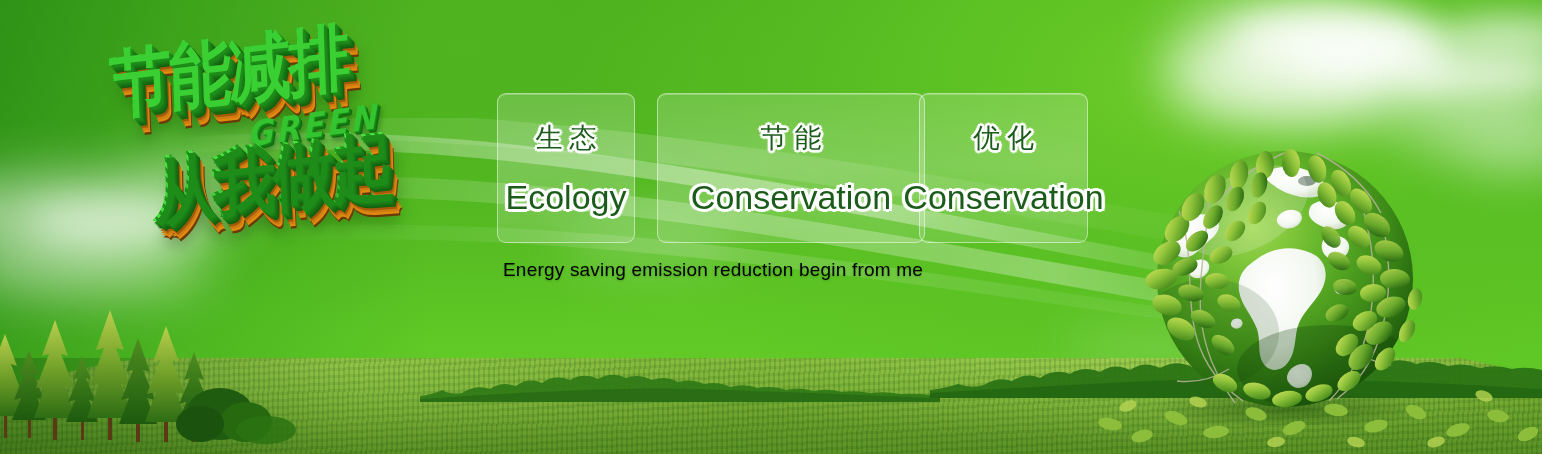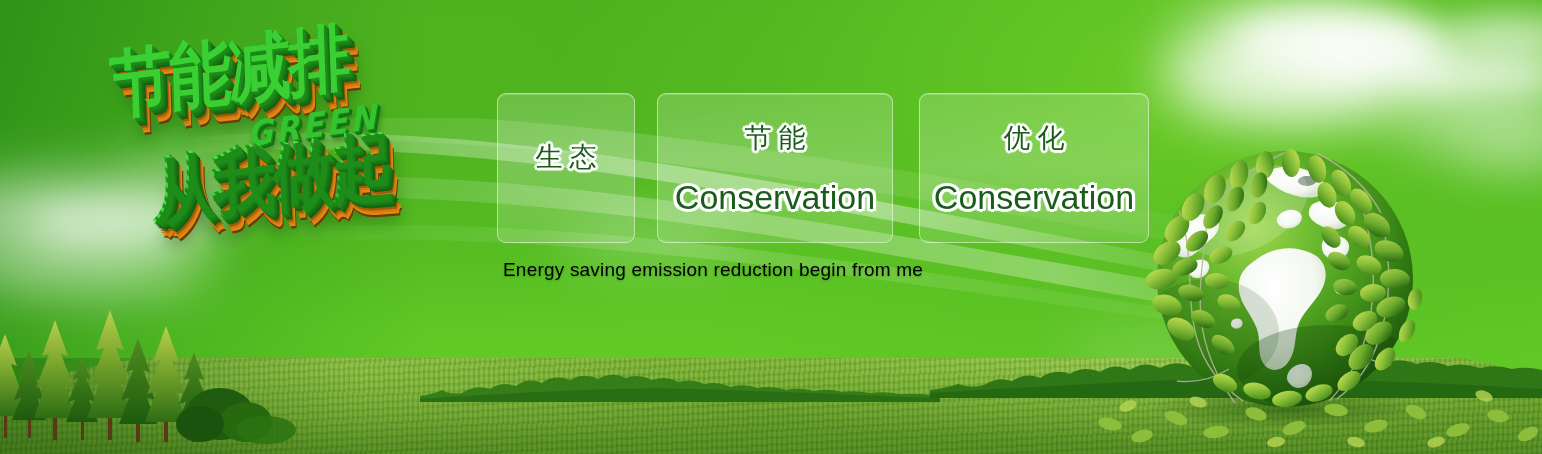--- a/index.html
+++ b/index.html
@@ -105,22 +105,22 @@
     top:93px; height:150px;
     box-sizing:border-box;
     border:1px solid rgba(255,255,255,.48);
     border-radius:9px;
     background:linear-gradient(180deg, rgba(255,255,255,.16) 0%, rgba(255,255,255,.23) 48%, rgba(255,255,255,.13) 100%);
     display:flex; flex-direction:column;
     align-items:center; justify-content:center;
     box-shadow:inset 0 1px 0 rgba(255,255,255,.25);
   }
   #card-0{ left:497px; width:138px; }
-  #card-1{ left:657px; width:236px; }
-  #card-2{ left:919px; width:230px; }
+  #card-1{ left:657px; width:268px; }
+  #card-2{ left:919px; width:169px; }
 
   .card-zh{
     font-size:27px;
     letter-spacing:7px;
     padding-left:7px;
     font-weight:normal;
     color:#1c5c1b;
     font-family:"DejaVu Sans","Liberation Sans",sans-serif;
     margin-bottom:22px;
     text-shadow:
@@ -252,20 +252,21 @@
   </div>
 
   <div id="logo" class="nosel">
     <div class="logo-line logo-line-1">节能减排</div>
     <div class="logo-green">GREEN</div>
     <div class="logo-line logo-line-2">从我做起</div>
   </div>
 
   <div id="card-0" class="card">
     <div class="card-zh">生态</div>
+    <div class="card-en">Ecology</div>
   </div>
   <div id="card-1" class="card">
     <div class="card-zh">节能</div>
     <div class="card-en">Conservation</div>
   </div>
   <div id="card-2" class="card">
     <div class="card-zh">优化</div>
     <div class="card-en">Conservation</div>
   </div>
 

